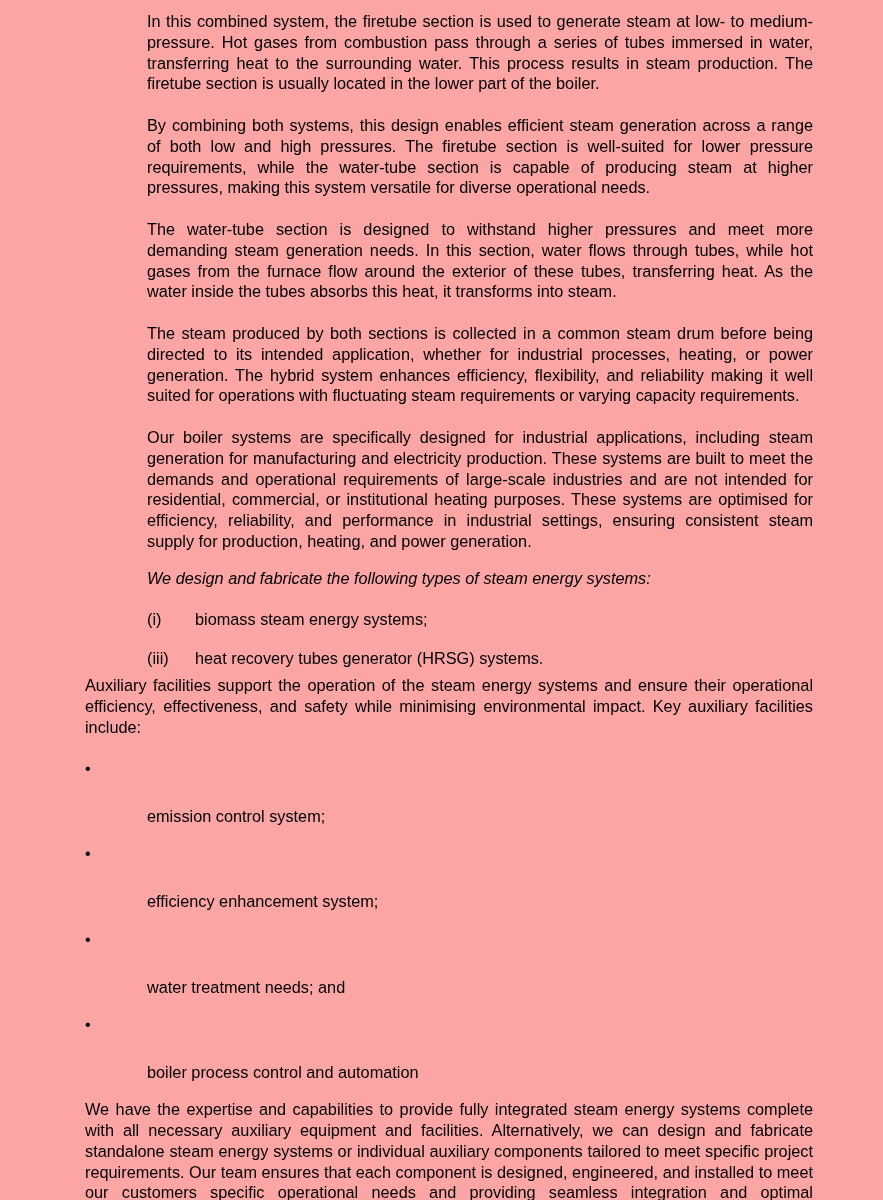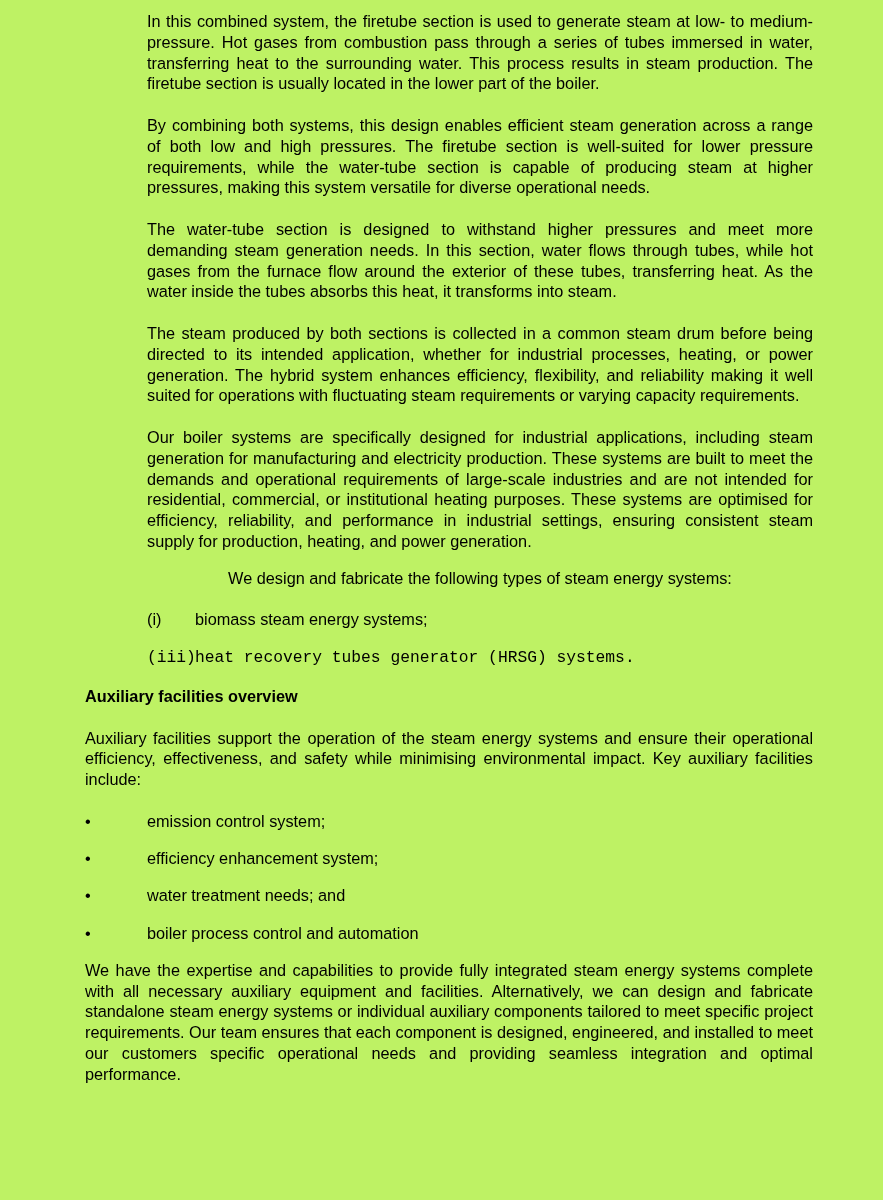--- a/index.html
+++ b/index.html
@@ -2,56 +2,56 @@
 <html><head>
 <meta charset="utf-8">
 <style>
   * { box-sizing: border-box; }
   html, body { margin: 0; padding: 0; }
   body { background: #ffffff; }
   .page {
     position: relative;
     width: 883px;
     height: 1200px;
-    background: #bef264;
+    background: #fca5a5;
     color: #000000;
     font-family: "Liberation Sans", "DejaVu Sans", sans-serif;
     font-size: 16.3px;
     line-height: 20.8px;
     padding: 11px 70px 0 85px;
     overflow: hidden;
   }
   .para {
     text-align: justify;
     margin: 0 0 20.8px 0;
   }
   .indent { margin-left: 62px; }
   .tight { margin-bottom: 16px; }
-  .plain { text-align: center; }
+  .plain { text-align: left; font-style: italic; }
   .num-list { margin: 0; }
   .num-row {
     display: flex;
     margin-left: 62px;
     margin-bottom: 18px;
   }
-  .num-row.last { margin-bottom: 17px; font-family: Liberation Mono, monospace; }
+  .num-row.last { margin-bottom: 6px; }
   .num-marker { flex: none; width: 48px; }
   .num-text { flex: 1; }
   .section-heading {
     font-weight: bold;
     margin: 0 0 20.8px 0;
     text-align: left;
   }
   .bullet-list { margin: 0 0 9px 0; }
   .bullet-row {
     display: flex;
     margin-bottom: 16.5px;
   }
   .bullet-marker { flex: none; width: 62px; }
-  .bullet-text { flex: 1; }
+  .bullet-text { flex: 1; margin-top: 48px; }
 </style>
 </head>
 <body>
 
 <div class="page">
 
   <p class="para indent">In this combined system, the firetube section is used to generate steam at low- to medium-pressure. Hot gases from combustion pass through a series of tubes immersed in water, transferring heat to the surrounding water. This process results in steam production. The firetube section is usually located in the lower part of the boiler.</p>
 
   <p class="para indent">By combining both systems, this design enables efficient steam generation across a range of both low and high pressures. The firetube section is well-suited for lower pressure requirements, while the water-tube section is capable of producing steam at higher pressures, making this system versatile for diverse operational needs.</p>
 
@@ -68,21 +68,20 @@
       <span class="num-marker">(i)</span>
       <span class="num-text">biomass steam energy systems;</span>
     </div>
     <div class="num-row last">
       <span class="num-marker">(iii)</span>
       <span class="num-text">heat recovery tubes generator (HRSG) systems.</span>
     </div>
   </div>
 
 
-  <h2 class="section-heading" style="font-size: 16.3px;">Auxiliary facilities overview</h2>
 
   <p class="para">Auxiliary facilities support the operation of the steam energy systems and ensure their operational efficiency, effectiveness, and safety while minimising environmental impact. Key auxiliary facilities include:</p>
 
   <div class="bullet-list">
     <div class="bullet-row">
       <span class="bullet-marker">•</span>
       <span class="bullet-text">emission control system;</span>
     </div>
     <div class="bullet-row">
       <span class="bullet-marker">•</span>

